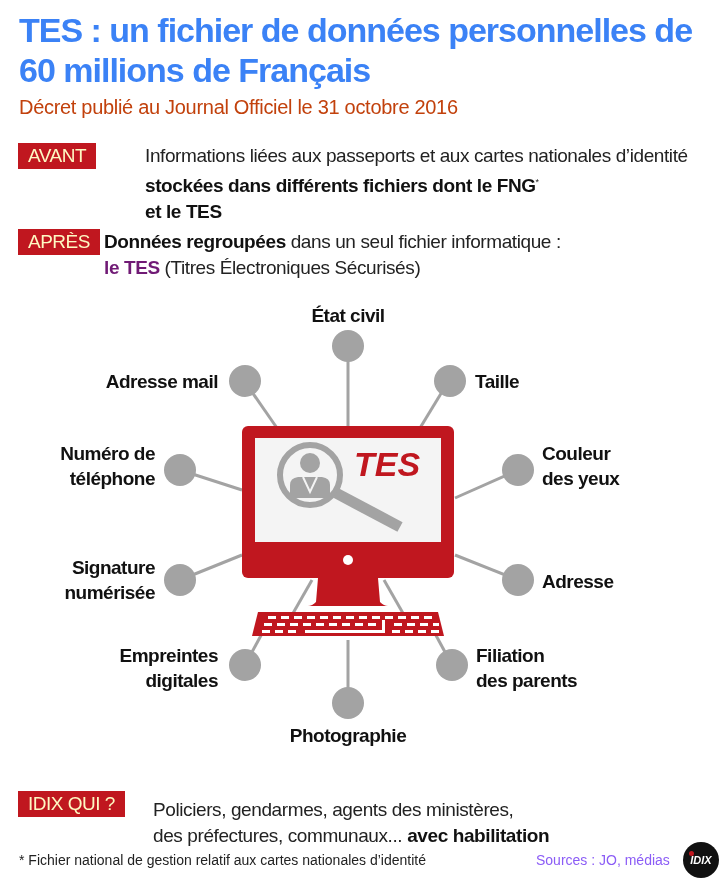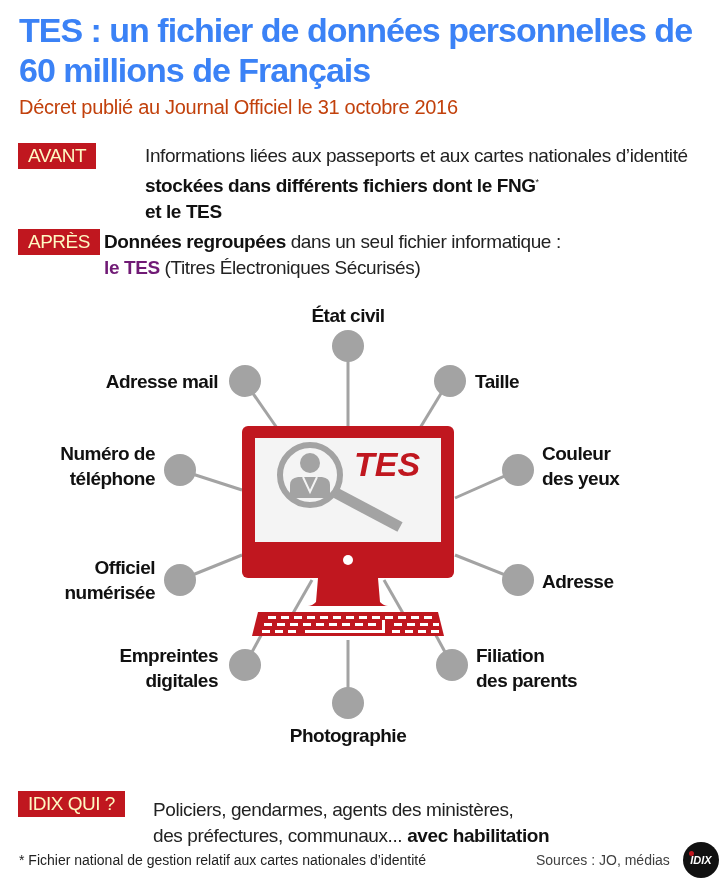--- a/index.html
+++ b/index.html
@@ -12,21 +12,21 @@
          padding: 0 10px; height: 26px; line-height: 26px; letter-spacing: -0.5px; }
   .block-text { position: absolute; font-size: 19px; line-height: 26px; color: #222; letter-spacing: -0.4px; }
   .block-text b { color: #111; }
   .red { color: #701a75; font-weight: bold; }
   sup { font-size: 9px; }
   .label { position: absolute; font-size: 19px; font-weight: bold; line-height: 25px;
            color: #111; letter-spacing: -0.5px; }
   .r { text-align: right; }
   .c { text-align: center; }
   .footnote { position: absolute; left: 19px; top: 852px; font-size: 14px; color: #222; }
-  .sources { position: absolute; left: 536px; top: 852px; font-size: 14px; color: #404040; }
+  .sources { position: absolute; left: 536px; top: 852px; font-size: 14px; color: #8b5cf6; }
   .logo { position: absolute; left: 683px; top: 842px; width: 36px; height: 36px; border-radius: 50%;
           background: #111; color: #fff; font-weight: bold; font-style: italic; font-size: 11px;
           display: flex; align-items: center; justify-content: center; }
   .logo .dot { position: absolute; left: 6px; top: 9px; width: 5px; height: 5px; border-radius: 50%; background: #c0171f; }
   svg { position: absolute; left: 0; top: 0; }
 </style>
 </head>
 <body>
 
 <div class="title">TES : un fichier de données personnelles de 60 millions de Français</div>
@@ -137,21 +137,21 @@
 <div class="label" style="left:476px; top:643px;">
   <div>Filiation</div>
   <div>des parents</div>
 </div>
 <div class="label c" style="left:268px; top:723px; width:160px;">Photographie</div>
 <div class="label r" style="left:60px; top:643px; width:158px;">
   <div>Empreintes</div>
   <div>digitales</div>
 </div>
 <div class="label r" style="left:0px; top:555px; width:155px;">
-  <div>Officiel</div>
+  <div>Signature</div>
   <div>numérisée</div>
 </div>
 <div class="label r" style="left:0px; top:441px; width:155px;">
   <div>Numéro de</div>
   <div>téléphone</div>
 </div>
 <div class="label r" style="left:40px; top:369px; width:178px;text-align:right;">Adresse mail</div>
 
 <div class="tag" style="left:18px; top:791px;">IDIX QUI ?</div>
 <div class="block-text" style="left:153px; top:791px; width:500px;margin-top:6px;">

